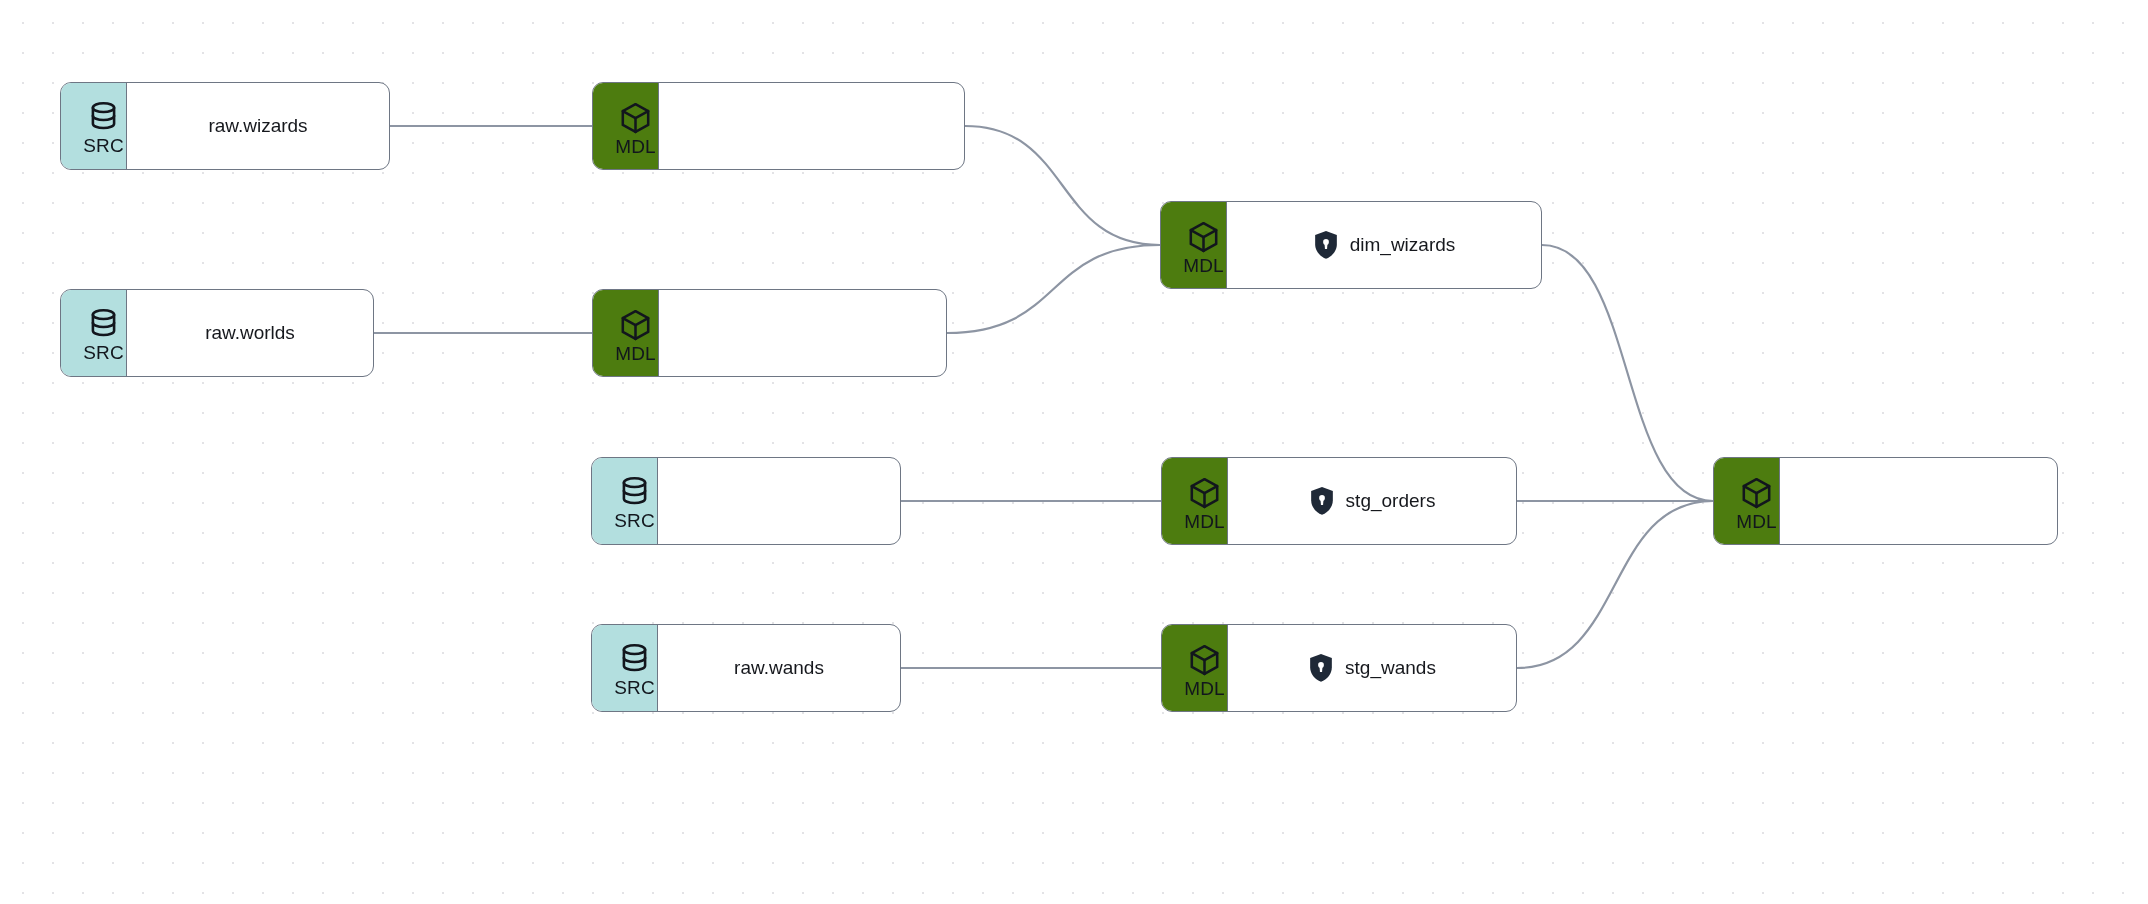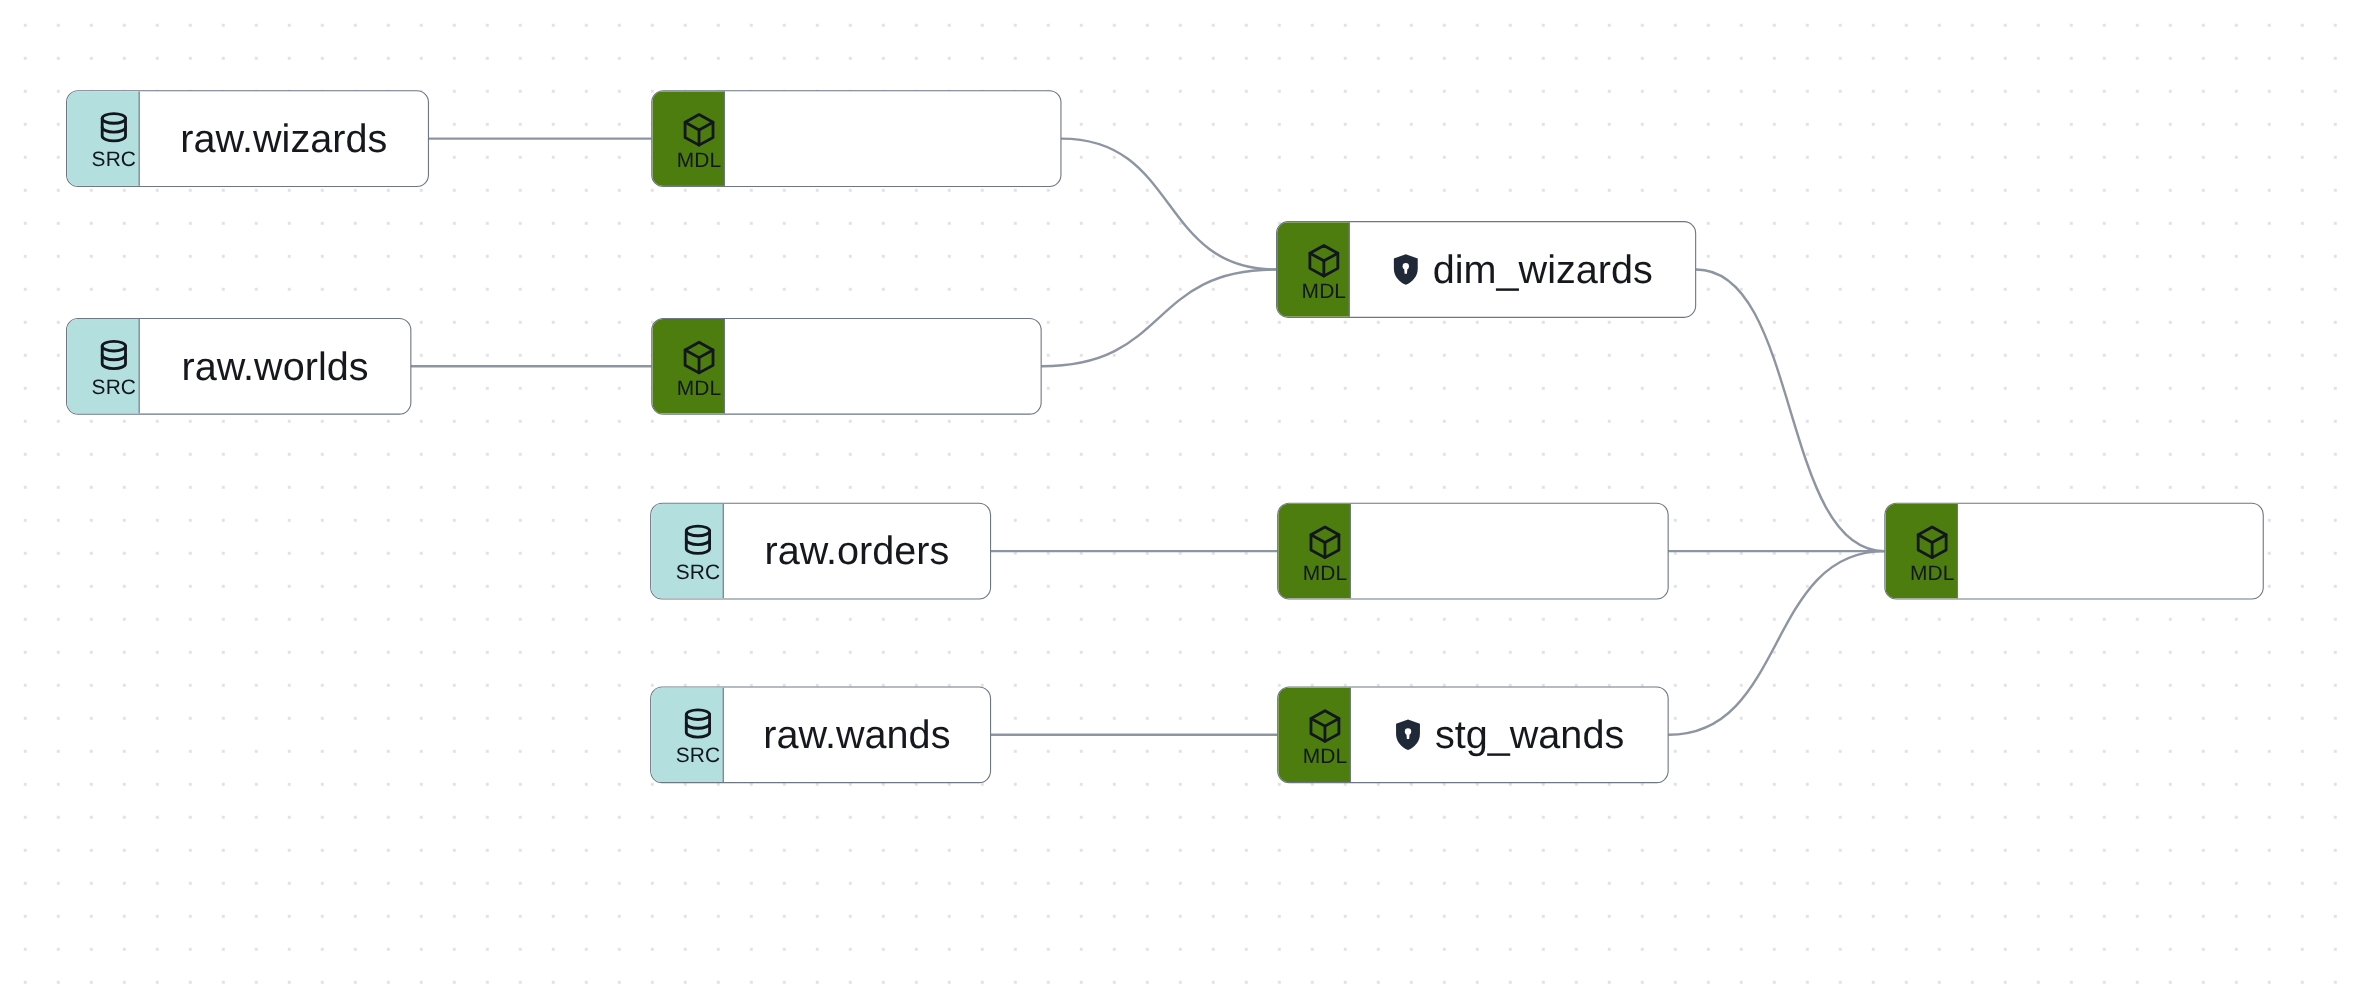--- a/index.html
+++ b/index.html
@@ -103,21 +103,21 @@
     box-sizing: border-box;
   }
 
   .shield-icon {
     flex: 0 0 auto;
     display: block;
     line-height: 0;
   }
 
   .node-title {
-    font-size: 36px;
+    font-size: 19px;
     line-height: 34px;
     color: #16181d;
     white-space: nowrap;
     font-family: "Liberation Sans", sans-serif;
   }
 </style>
 </head>
 <body>
 
 <div id="lineage-canvas">
@@ -169,23 +169,20 @@
         <div class="node-badge">
   <span class="badge-icon">
     <svg width="31" height="34" viewBox="0 0 24 26" fill="none" stroke="#12161d" stroke-width="2" stroke-linecap="round" stroke-linejoin="round">
       <ellipse cx="12" cy="5" rx="8.2" ry="3.4"></ellipse>
       <path d="M3.8 5v12.4c0 1.9 3.7 3.4 8.2 3.4s8.2-1.5 8.2-3.4V5"></path>
       <path d="M3.8 11.2c0 1.9 3.7 3.4 8.2 3.4s8.2-1.5 8.2-3.4"></path>
     </svg>
   </span>
 <span class="badge-label">SRC</span>
         </div>
-        <div class="node-body">
-          <span class="node-title">raw.orders</span>
-        </div>
       </div>
       <div class="node src" style="left: 591px; top: 624px; width: 310px;">
         <div class="node-badge">
   <span class="badge-icon">
     <svg width="31" height="34" viewBox="0 0 24 26" fill="none" stroke="#12161d" stroke-width="2" stroke-linecap="round" stroke-linejoin="round">
       <ellipse cx="12" cy="5" rx="8.2" ry="3.4"></ellipse>
       <path d="M3.8 5v12.4c0 1.9 3.7 3.4 8.2 3.4s8.2-1.5 8.2-3.4V5"></path>
       <path d="M3.8 11.2c0 1.9 3.7 3.4 8.2 3.4s8.2-1.5 8.2-3.4"></path>
     </svg>
   </span>
@@ -213,72 +210,82 @@
     <svg width="33" height="35" viewBox="0 0 26 27" fill="none" stroke="#12161d" stroke-width="2" stroke-linecap="round" stroke-linejoin="round">
       <path d="M13 2.2 23 7.7v10.9L13 24.1 3 18.6V7.7z"></path>
       <path d="M3 7.7 13 13.2l10-5.5"></path>
       <path d="M13 13.2v10.9"></path>
     </svg>
   </span>
 <span class="badge-label">MDL</span>
         </div>
       </div>
       <div class="node mdl" style="left: 1161px; top: 457px; width: 356px;">
-        <div class="node-badge">
-  <span class="badge-icon">
-    <svg width="33" height="35" viewBox="0 0 26 27" fill="none" stroke="#12161d" stroke-width="2" stroke-linecap="round" stroke-linejoin="round">
-      <path d="M13 2.2 23 7.7v10.9L13 24.1 3 18.6V7.7z"></path>
-      <path d="M3 7.7 13 13.2l10-5.5"></path>
-      <path d="M13 13.2v10.9"></path>
-    </svg>
-  </span>
-<span class="badge-label">MDL</span>
-        </div>
-      </div>
-      <div class="node mdl" style="left: 1161px; top: 624px; width: 356px;">
         <div class="node-badge">
   <span class="badge-icon">
     <svg width="33" height="35" viewBox="0 0 26 27" fill="none" stroke="#12161d" stroke-width="2" stroke-linecap="round" stroke-linejoin="round">
       <path d="M13 2.2 23 7.7v10.9L13 24.1 3 18.6V7.7z"></path>
       <path d="M3 7.7 13 13.2l10-5.5"></path>
       <path d="M13 13.2v10.9"></path>
     </svg>
   </span>
 <span class="badge-label">MDL</span>
         </div>
         <div class="node-body">
   <span class="shield-icon">
     <svg width="26" height="30" viewBox="0 0 22 26" fill="none">
       <path d="M11 .9 20.4 4.3v8.1c0 5.9-4.2 10.6-9.4 12.6C5.8 23 1.6 18.3 1.6 12.4V4.3z" fill="#1f2937"></path>
       <circle cx="11" cy="10.4" r="2.5" fill="#ffffff"></circle>
       <path d="M9.6 10.8h2.8l-.5 5.6H10.1z" fill="#ffffff"></path>
     </svg>
   </span>
-<span class="node-title">stg_wands</span>
-        </div>
-      </div>
-      <div class="node mdl" style="left: 1160px; top: 201px; width: 382px;">
+<span class="node-title">stg_orders</span>
+        </div>
+      </div>
+      <div class="node mdl" style="left: 1161px; top: 624px; width: 356px;">
         <div class="node-badge">
   <span class="badge-icon">
     <svg width="33" height="35" viewBox="0 0 26 27" fill="none" stroke="#12161d" stroke-width="2" stroke-linecap="round" stroke-linejoin="round">
       <path d="M13 2.2 23 7.7v10.9L13 24.1 3 18.6V7.7z"></path>
       <path d="M3 7.7 13 13.2l10-5.5"></path>
       <path d="M13 13.2v10.9"></path>
     </svg>
   </span>
 <span class="badge-label">MDL</span>
         </div>
         <div class="node-body">
   <span class="shield-icon">
     <svg width="26" height="30" viewBox="0 0 22 26" fill="none">
       <path d="M11 .9 20.4 4.3v8.1c0 5.9-4.2 10.6-9.4 12.6C5.8 23 1.6 18.3 1.6 12.4V4.3z" fill="#1f2937"></path>
       <circle cx="11" cy="10.4" r="2.5" fill="#ffffff"></circle>
       <path d="M9.6 10.8h2.8l-.5 5.6H10.1z" fill="#ffffff"></path>
     </svg>
   </span>
+<span class="node-title">stg_wands</span>
+        </div>
+      </div>
+      <div class="node mdl" style="left: 1160px; top: 201px; width: 382px;">
+        <div class="node-badge">
+  <span class="badge-icon">
+    <svg width="33" height="35" viewBox="0 0 26 27" fill="none" stroke="#12161d" stroke-width="2" stroke-linecap="round" stroke-linejoin="round">
+      <path d="M13 2.2 23 7.7v10.9L13 24.1 3 18.6V7.7z"></path>
+      <path d="M3 7.7 13 13.2l10-5.5"></path>
+      <path d="M13 13.2v10.9"></path>
+    </svg>
+  </span>
+<span class="badge-label">MDL</span>
+        </div>
+        <div class="node-body">
+  <span class="shield-icon">
+    <svg width="26" height="30" viewBox="0 0 22 26" fill="none">
+      <path d="M11 .9 20.4 4.3v8.1c0 5.9-4.2 10.6-9.4 12.6C5.8 23 1.6 18.3 1.6 12.4V4.3z" fill="#1f2937"></path>
+      <circle cx="11" cy="10.4" r="2.5" fill="#ffffff"></circle>
+      <path d="M9.6 10.8h2.8l-.5 5.6H10.1z" fill="#ffffff"></path>
+    </svg>
+  </span>
 <span class="node-title">dim_wizards</span>
         </div>
       </div>
       <div class="node mdl" style="left: 1713px; top: 457px; width: 345px;">
         <div class="node-badge">
   <span class="badge-icon">
     <svg width="33" height="35" viewBox="0 0 26 27" fill="none" stroke="#12161d" stroke-width="2" stroke-linecap="round" stroke-linejoin="round">
       <path d="M13 2.2 23 7.7v10.9L13 24.1 3 18.6V7.7z"></path>
       <path d="M3 7.7 13 13.2l10-5.5"></path>
       <path d="M13 13.2v10.9"></path>

